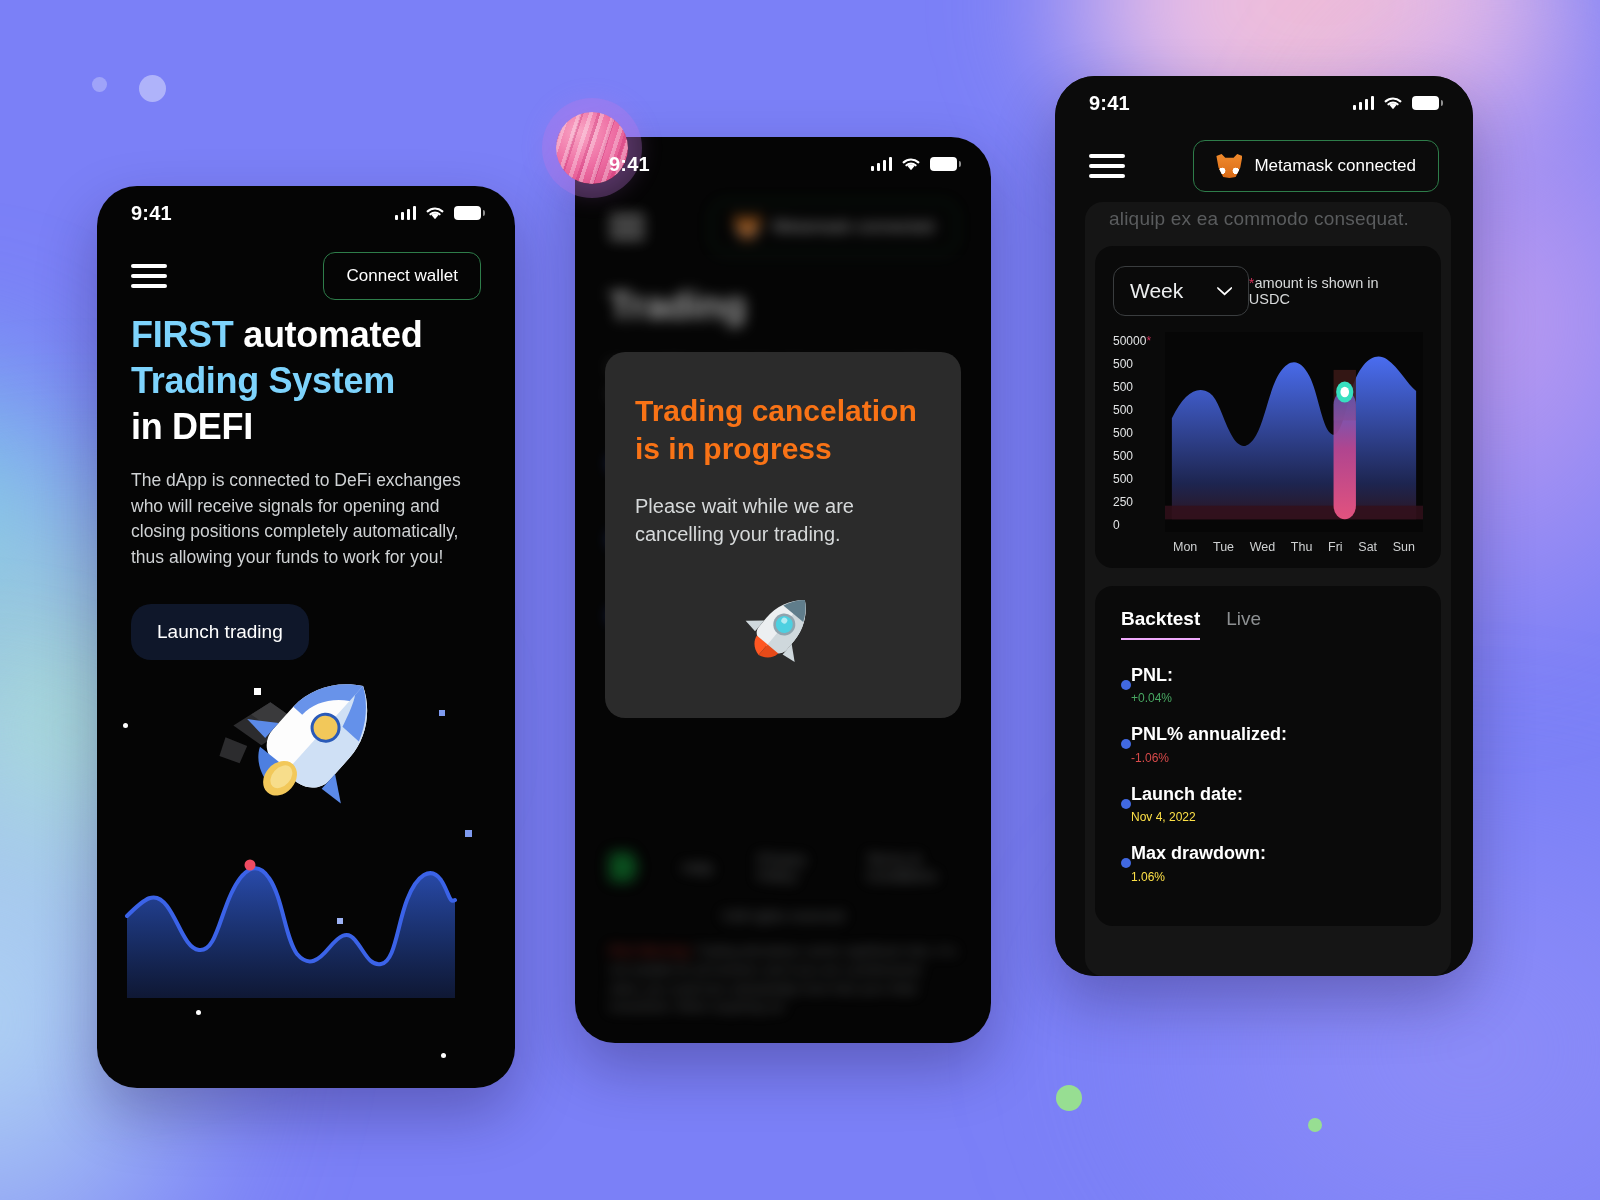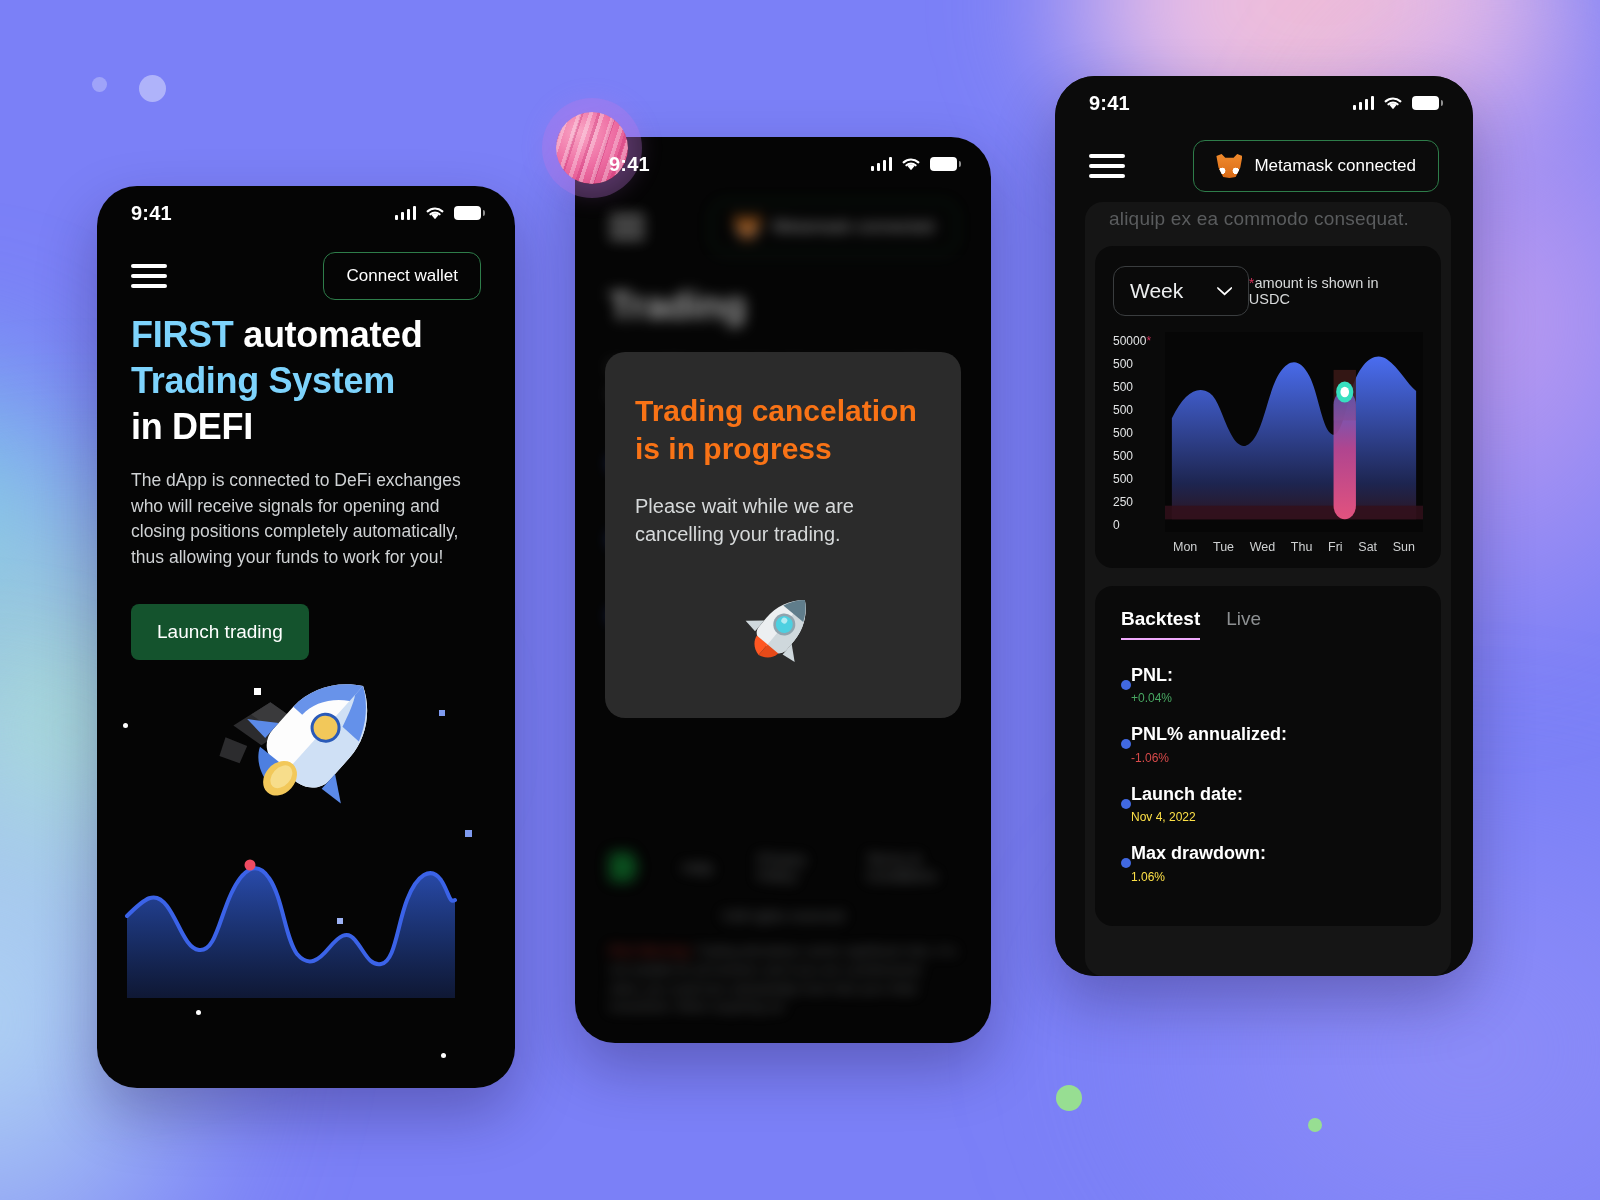--- a/index.html
+++ b/index.html
@@ -121,22 +121,22 @@
 
   
   .p1-body { position: absolute; inset: 0; padding: 126px 34px 0; }
   .h1 { font-size: 36px; font-weight: 700; line-height: 1.28; color: #fff; letter-spacing: -.3px; }
   .h1 .g { color: #7dd3fc; }
   .lede {
     margin-top: 18px; font-size: 17.5px; line-height: 1.46; color: #cfd2d4; max-width: 390px;
   }
   .green-btn {
     display: inline-block; margin-top: 34px;
-    background: #14532d; color: #fff;
-    border: none; border-radius: 8px;
+    background: #0f172a; color: #fff;
+    border: none; border-radius: 20px;
     padding: 17px 26px; font-size: 19px; cursor: pointer;
     font-family: "Liberation Sans", sans-serif;
   }
   .illus { position: absolute; left: 0; right: 0; bottom: 0; height: 420px; }
   .star { position: absolute; background: #fff; }
 
   
   .blurwrap { position: absolute; inset: 0; filter: blur(7px); opacity: .62; }
   .p2-body { position: absolute; inset: 0; padding: 126px 34px 0; }
   .p2-title { font-size: 38px; font-weight: 700; color: #fff; margin-top: 22px; }

